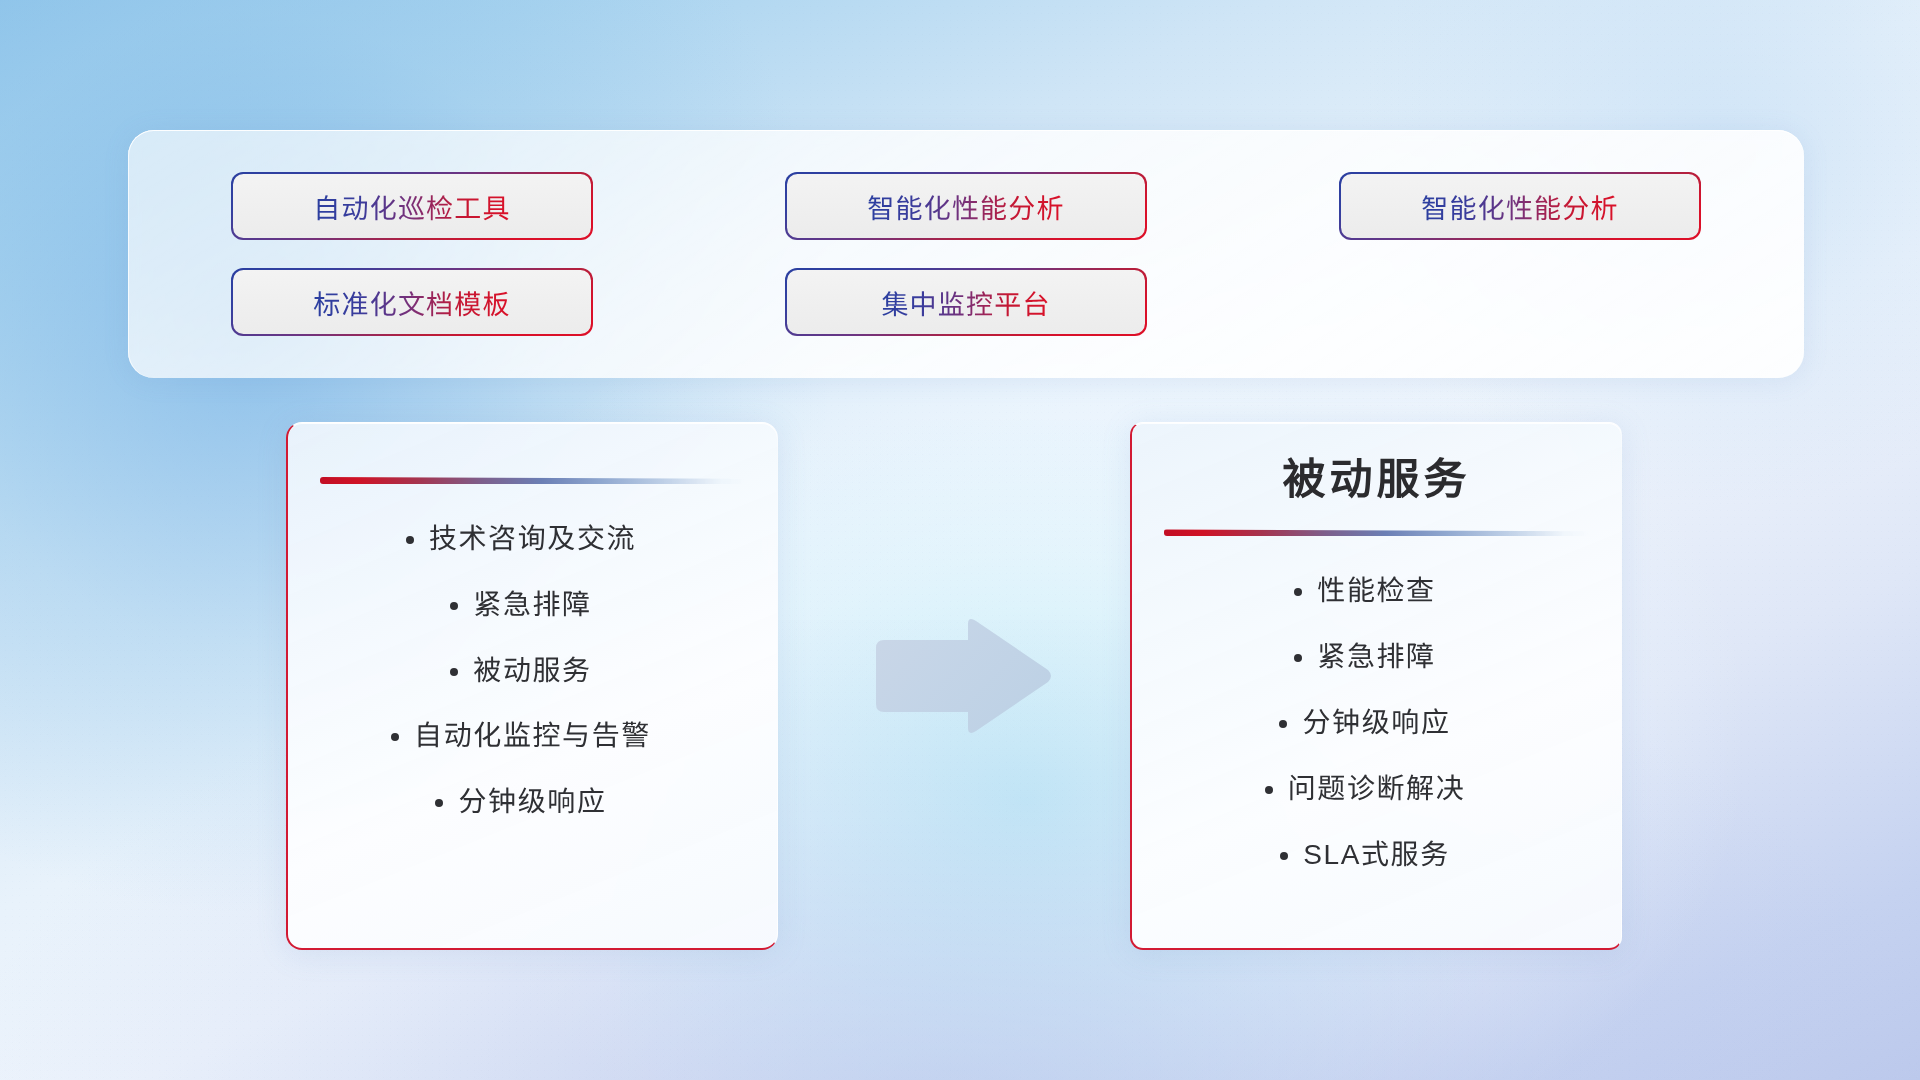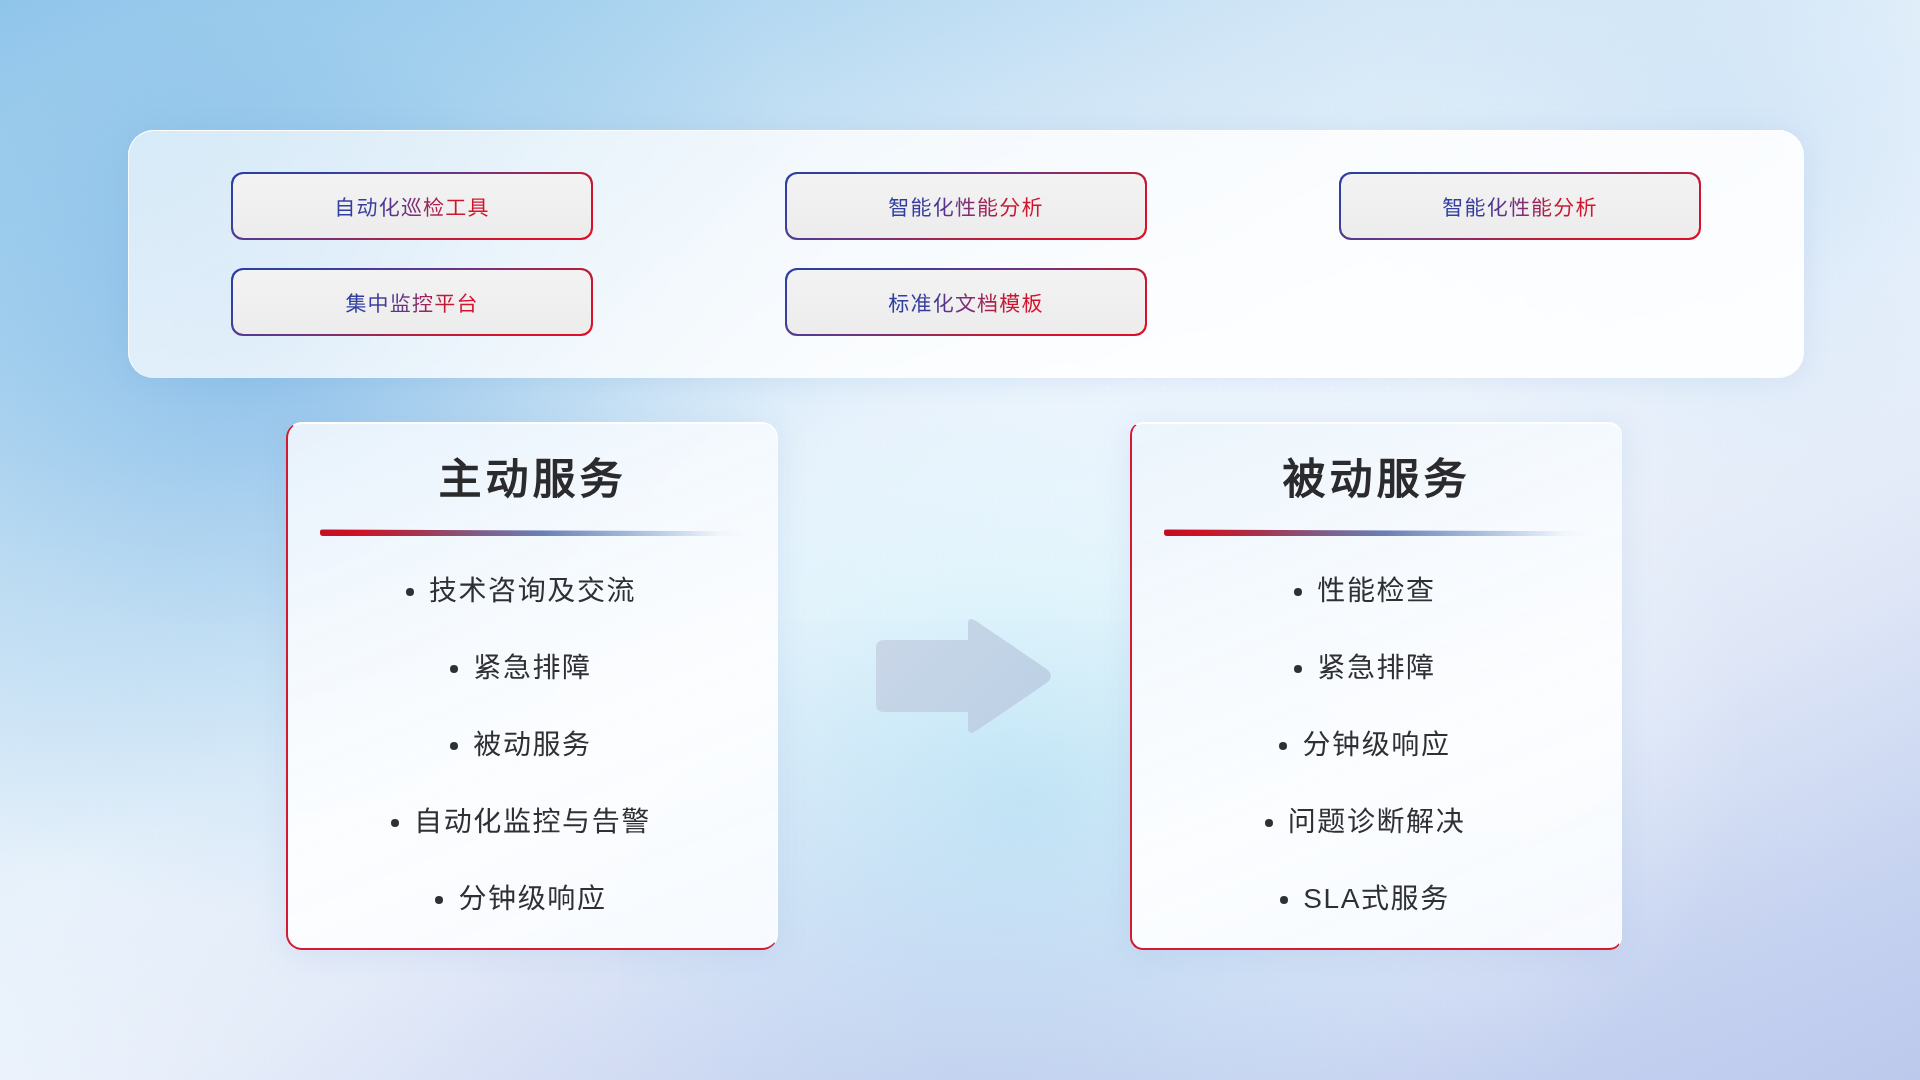--- a/index.html
+++ b/index.html
@@ -98,21 +98,21 @@
   }
   .tag-chip::after {
     content:"";
     position:absolute; inset:0;
     border-radius:10.5px;
     background:linear-gradient(180deg,#f3f3f3 0%,#efefef 55%,#ececec 100%);
     z-index:1;
   }
   .tag-label {
     position:relative; z-index:2;
-    font-size:21px;
+    font-size:27px;
     letter-spacing:1.2px;
     font-weight:400;
     background:linear-gradient(90deg,
        #2b3fa0 0%, #3a3c9c 24%, #7a2f77 50%, #c41834 74%, #db1027 100%);
     -webkit-background-clip:text;
     background-clip:text;
     color:transparent;
     -webkit-text-fill-color:transparent;
     white-space:nowrap;
   }
@@ -152,21 +152,21 @@
     border-radius:3px;
     background:linear-gradient(90deg,
        #c20e24 0%, #cf1226 9%, #a5344f 23%,
        #7d5f8c 38%, #6b7fb5 52%, #8fa7cf 66%,
        #bcceE6 80%, rgba(220,233,245,.25) 94%, rgba(220,233,245,0) 100%);
     clip-path:polygon(0 0, 100% 24%, 100% 100%, 0 100%);
   }
   .svc-list {
     margin-top:36px;
     display:flex; flex-direction:column; align-items:center;
-    row-gap:39px;
+    row-gap:28px;
   }
   .svc-item {
     font-size:28px;
     color:#2f3034;
     letter-spacing:1.6px;
     white-space:nowrap;
     line-height:1.35;
   }
 
   
@@ -195,31 +195,30 @@
       <div class="tag-chip">
         <span class="tag-label">自动化巡检工具</span>
       </div>
       <div class="tag-chip">
         <span class="tag-label">智能化性能分析</span>
       </div>
       <div class="tag-chip">
         <span class="tag-label">智能化性能分析</span>
       </div>
       <div class="tag-chip">
+        <span class="tag-label">标准化文档模板</span>
+      </div>
+      <div class="tag-chip">
         <span class="tag-label">集中监控平台</span>
-      </div>
-      <div class="tag-chip">
-        <span class="tag-label">标准化文档模板</span>
       </div>
 
     </div>
   </section>
 
   <section class="svc-card" id="card-left">
-    <h2 class="svc-title">主动服务</h2>
     <div class="svc-divider"></div>
     <ul class="svc-list">
       <li class="svc-item">技术咨询及交流</li>
       <li class="svc-item">紧急排障</li>
       <li class="svc-item">被动服务</li>
       <li class="svc-item">自动化监控与告警</li>
       <li class="svc-item">分钟级响应</li>
     </ul>
   </section>
 

